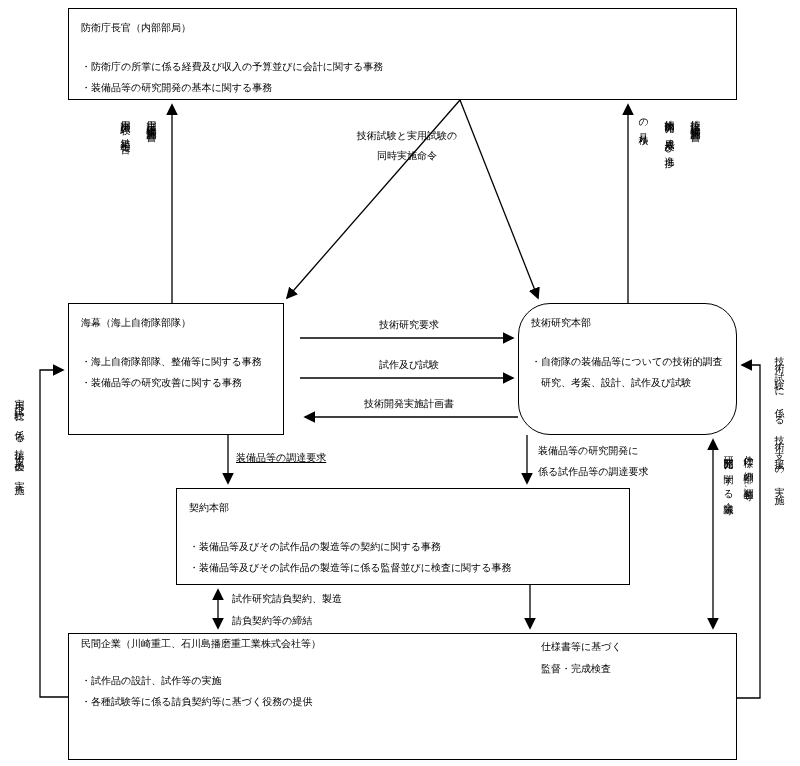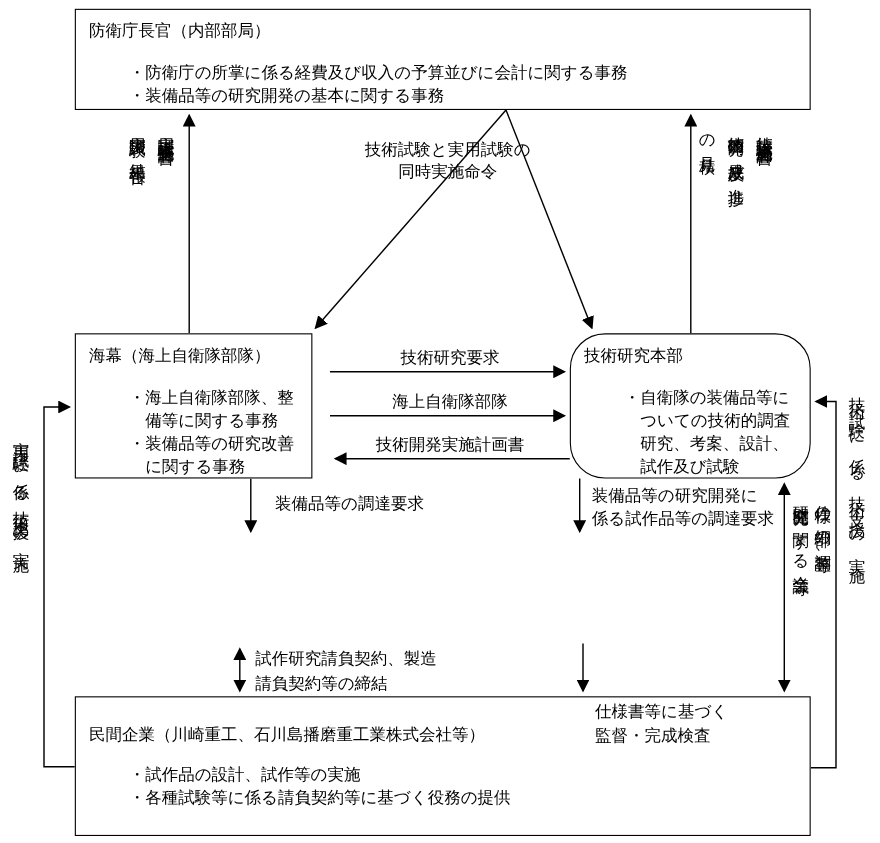--- a/index.html
+++ b/index.html
@@ -1,28 +1,28 @@
 <!DOCTYPE html>
 <html lang="ja"><head>
 <meta charset="utf-8">
 <style>
   html,body{margin:0;padding:0;background:#ffffff;}
   .canvas{
     position:relative;width:800px;height:766px;background:#fff;
     font-family:"DejaVu Serif","Liberation Serif",serif;
-    color:#000;font-size:15px;overflow:hidden;
+    color:#000;font-size:10px;overflow:hidden;
   }
   svg.wires{position:absolute;left:0;top:0;width:800px;height:766px;}
   .box{
     position:absolute;border:1.5px solid #000;background:#fff;
     padding:9px 12px;box-sizing:border-box;line-height:20px;
   }
   .box-title{margin:0 0 18px 0;line-height:20px;}
   .box ul{list-style:none;margin:0;padding:0;}
-  .box li{padding-left:1em;text-indent:-1em;line-height:21px;margin-left:36px;}
+  .box li{padding-left:1em;text-indent:-1em;line-height:21px;}
   .lbl{position:absolute;line-height:20px;white-space:pre-line;}
   .lbl.center{text-align:center;}
   .vert{
     position:absolute;writing-mode:vertical-rl;text-orientation:upright;
     white-space:pre-line;line-height:26px;letter-spacing:1.5px;
   }
   .vert.tight{line-height:20px;}
   .vert.spread{letter-spacing:8px;line-height:22px;}
   .vert.spread-sm{letter-spacing:4px;line-height:22px;}
 </style>
@@ -69,35 +69,42 @@
     </ul>
   </div>
 
   <div class="box" style="left:518px;top:303px;width:219px;height:132px;border-radius:32px;">
     <div class="box-title">技術研究本部</div>
     <ul>
       <li>・自衛隊の装備品等についての技術的調査研究、考案、設計、試作及び試験</li>
     </ul>
   </div>
 
+  <div class="box" style="left:176px;top:488px;width:454px;height:97px;">
+    <div class="box-title">契約本部</div>
+    <ul>
+      <li>・装備品等及びその試作品の製造等の契約に関する事務</li>
+      <li>・装備品等及びその試作品の製造等に係る監督並びに検査に関する事務</li>
+    </ul>
+  </div>
 
-  <div class="box" style="left:68px;top:633px;width:669px;height:127px;padding-top:24px;">
+  <div class="box" style="left:68px;top:633px;width:669px;height:127px;padding-top:0;">
     <div class="box-title" style="margin-bottom:16px;">民間企業（川崎重工、石川島播磨重工業株式会社等）</div>
     <ul>
       <li>・試作品の設計、試作等の実施</li>
       <li>・各種試験等に係る請負契約等に基づく役務の提供</li>
     </ul>
   </div>
 
   <div class="lbl center" style="left:300px;top:126px;width:214px;">技術試験と実用試験の
 同時実施命令</div>
   <div class="lbl center" style="left:300px;top:315px;width:218px;">技術研究要求</div>
-  <div class="lbl center" style="left:300px;top:355px;width:218px;">海上自衛隊部隊</div>
+  <div class="lbl center" style="left:300px;top:355px;width:218px;">試作及び試験</div>
   <div class="lbl center" style="left:300px;top:394px;width:218px;">技術開発実施計画書</div>
-  <div class="lbl" style="left:250px;top:448px;">装備品等の調達要求</div>
+  <div class="lbl" style="left:236px;top:448px;text-decoration:underline;">装備品等の調達要求</div>
   <div class="lbl" style="left:538px;top:440px;line-height:21px;">装備品等の研究開発に
 係る試作品等の調達要求</div>
   <div class="lbl" style="left:232px;top:588px;line-height:22px;">試作研究請負契約、製造
 請負契約等の締結</div>
   <div class="lbl" style="left:541px;top:588px;line-height:22px;margin-top:48px;">仕様書等に基づく
 監督・完成検査</div>
 
   <div class="vert" style="left:112px;top:112px;">実用試験実施計画書
 実用試験の結果報告</div>
   <div class="vert" style="left:630px;top:112px;">技術試験実施計画書

